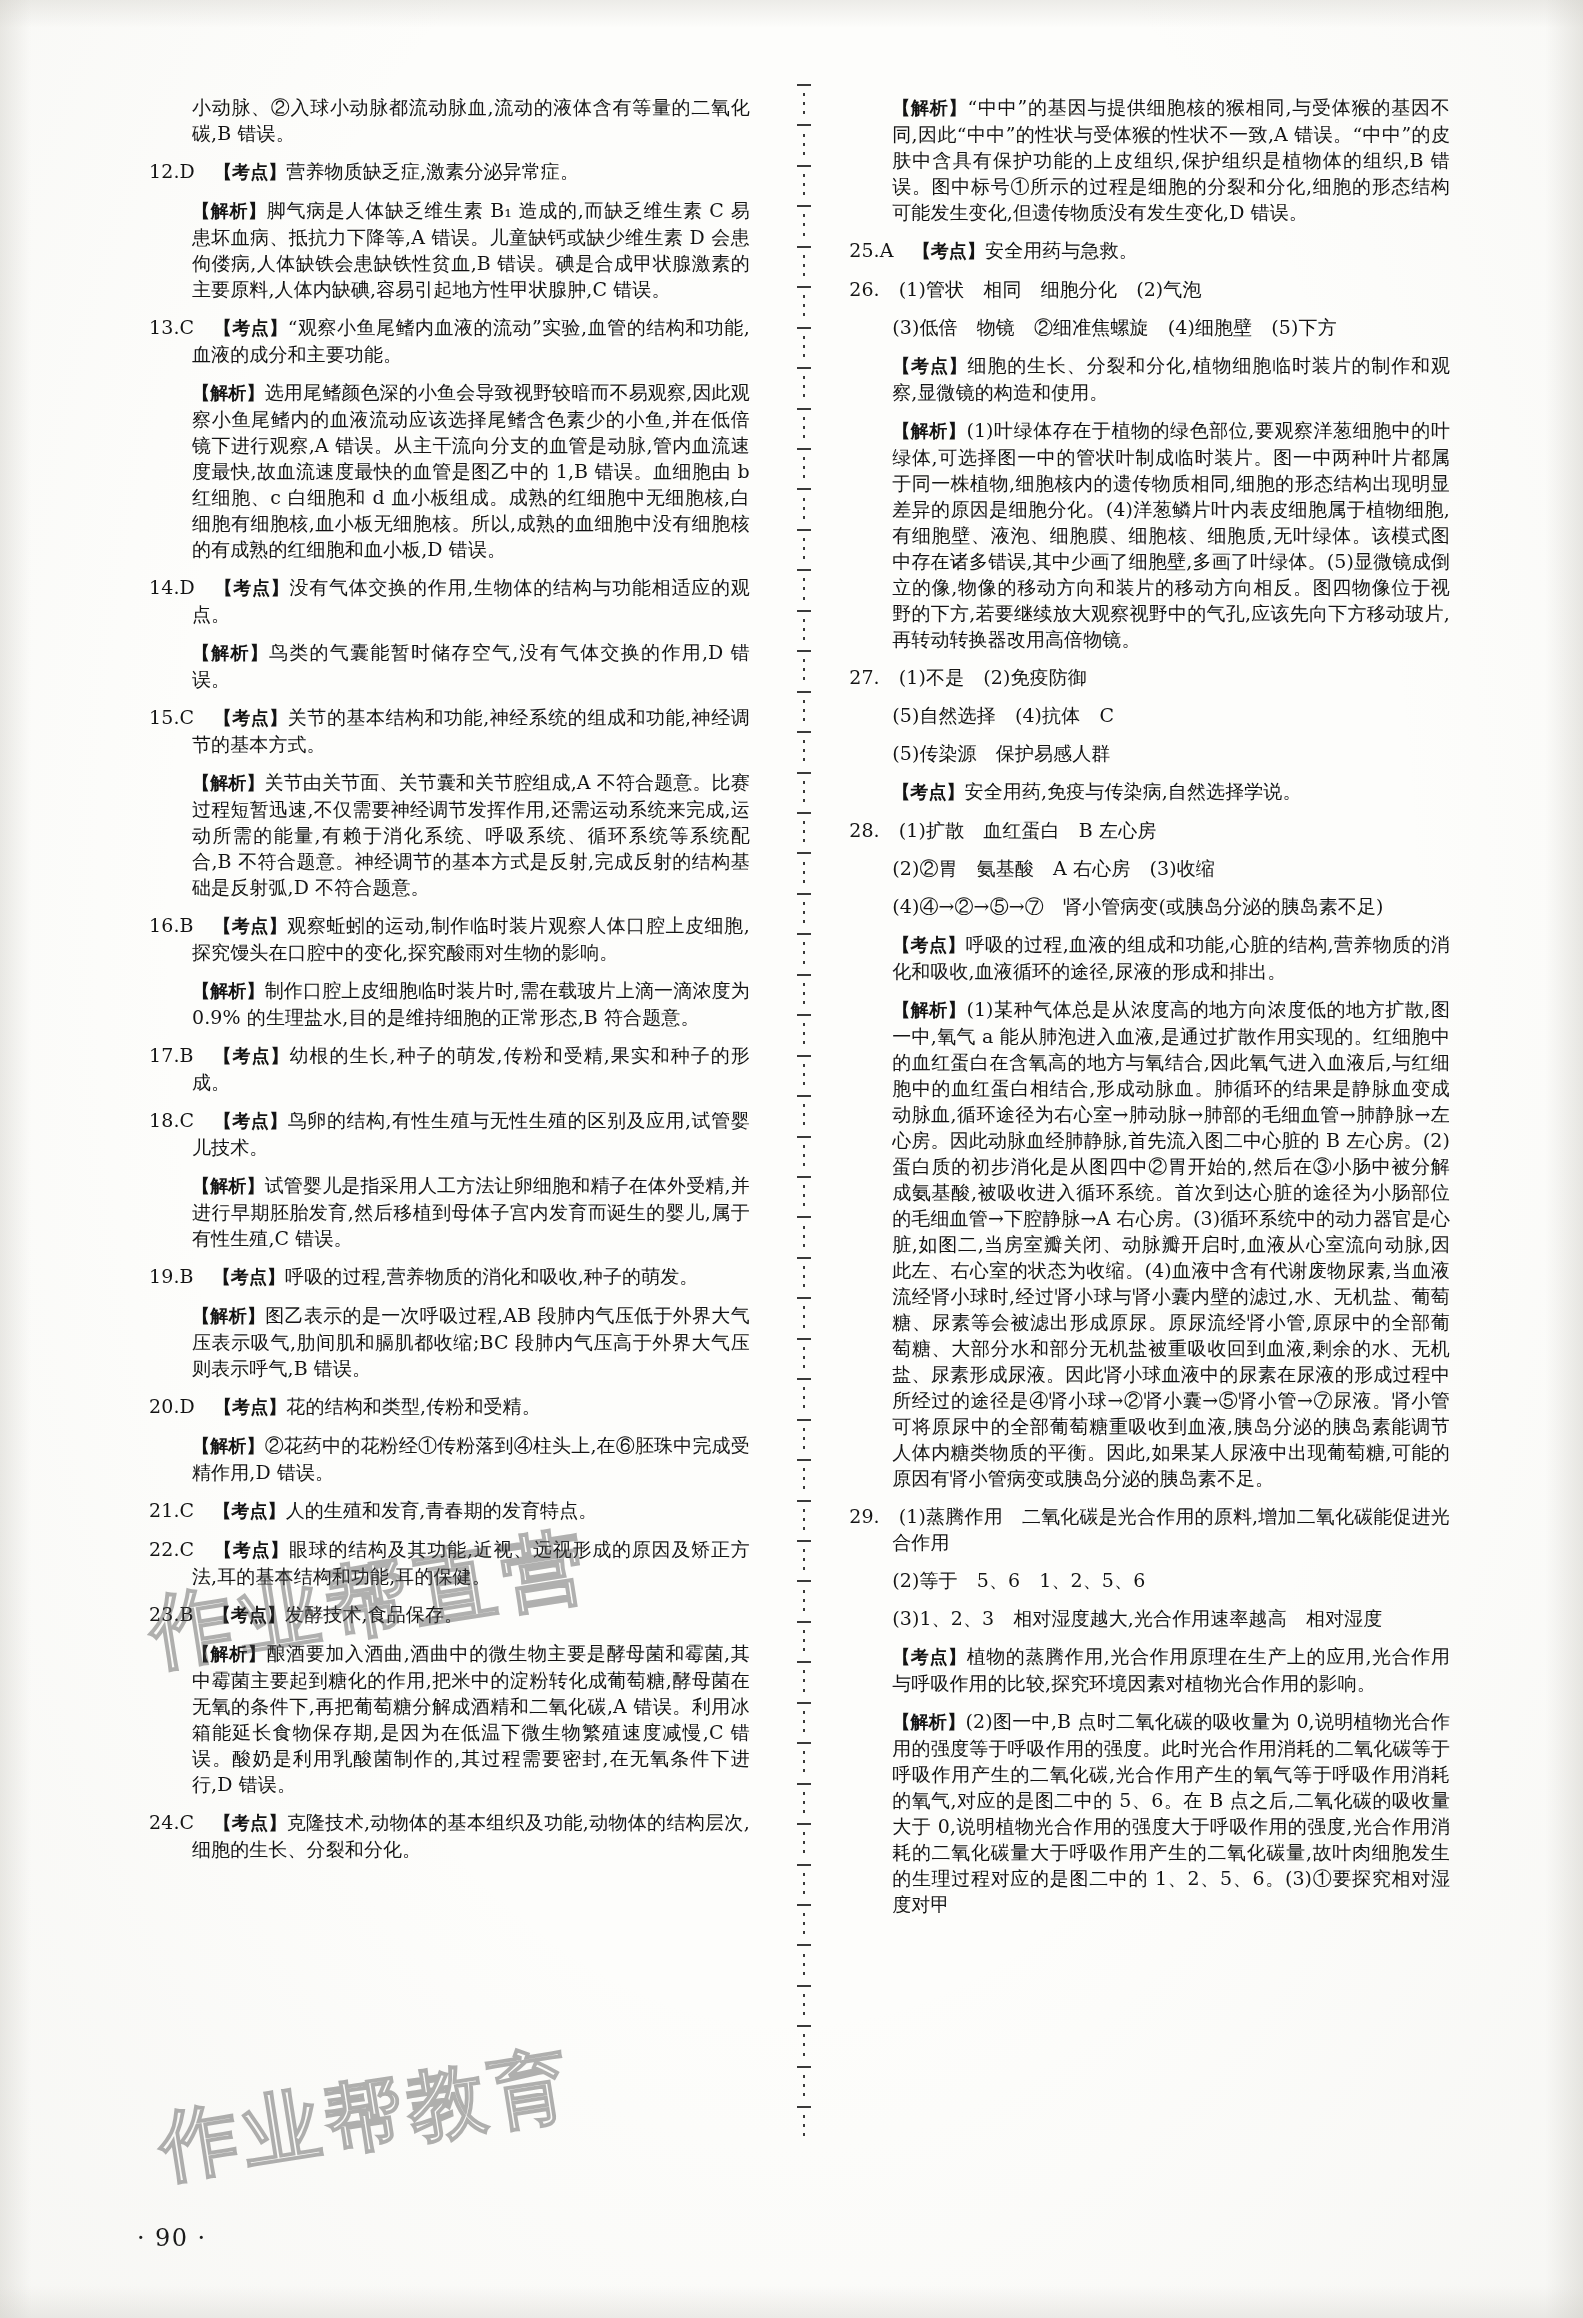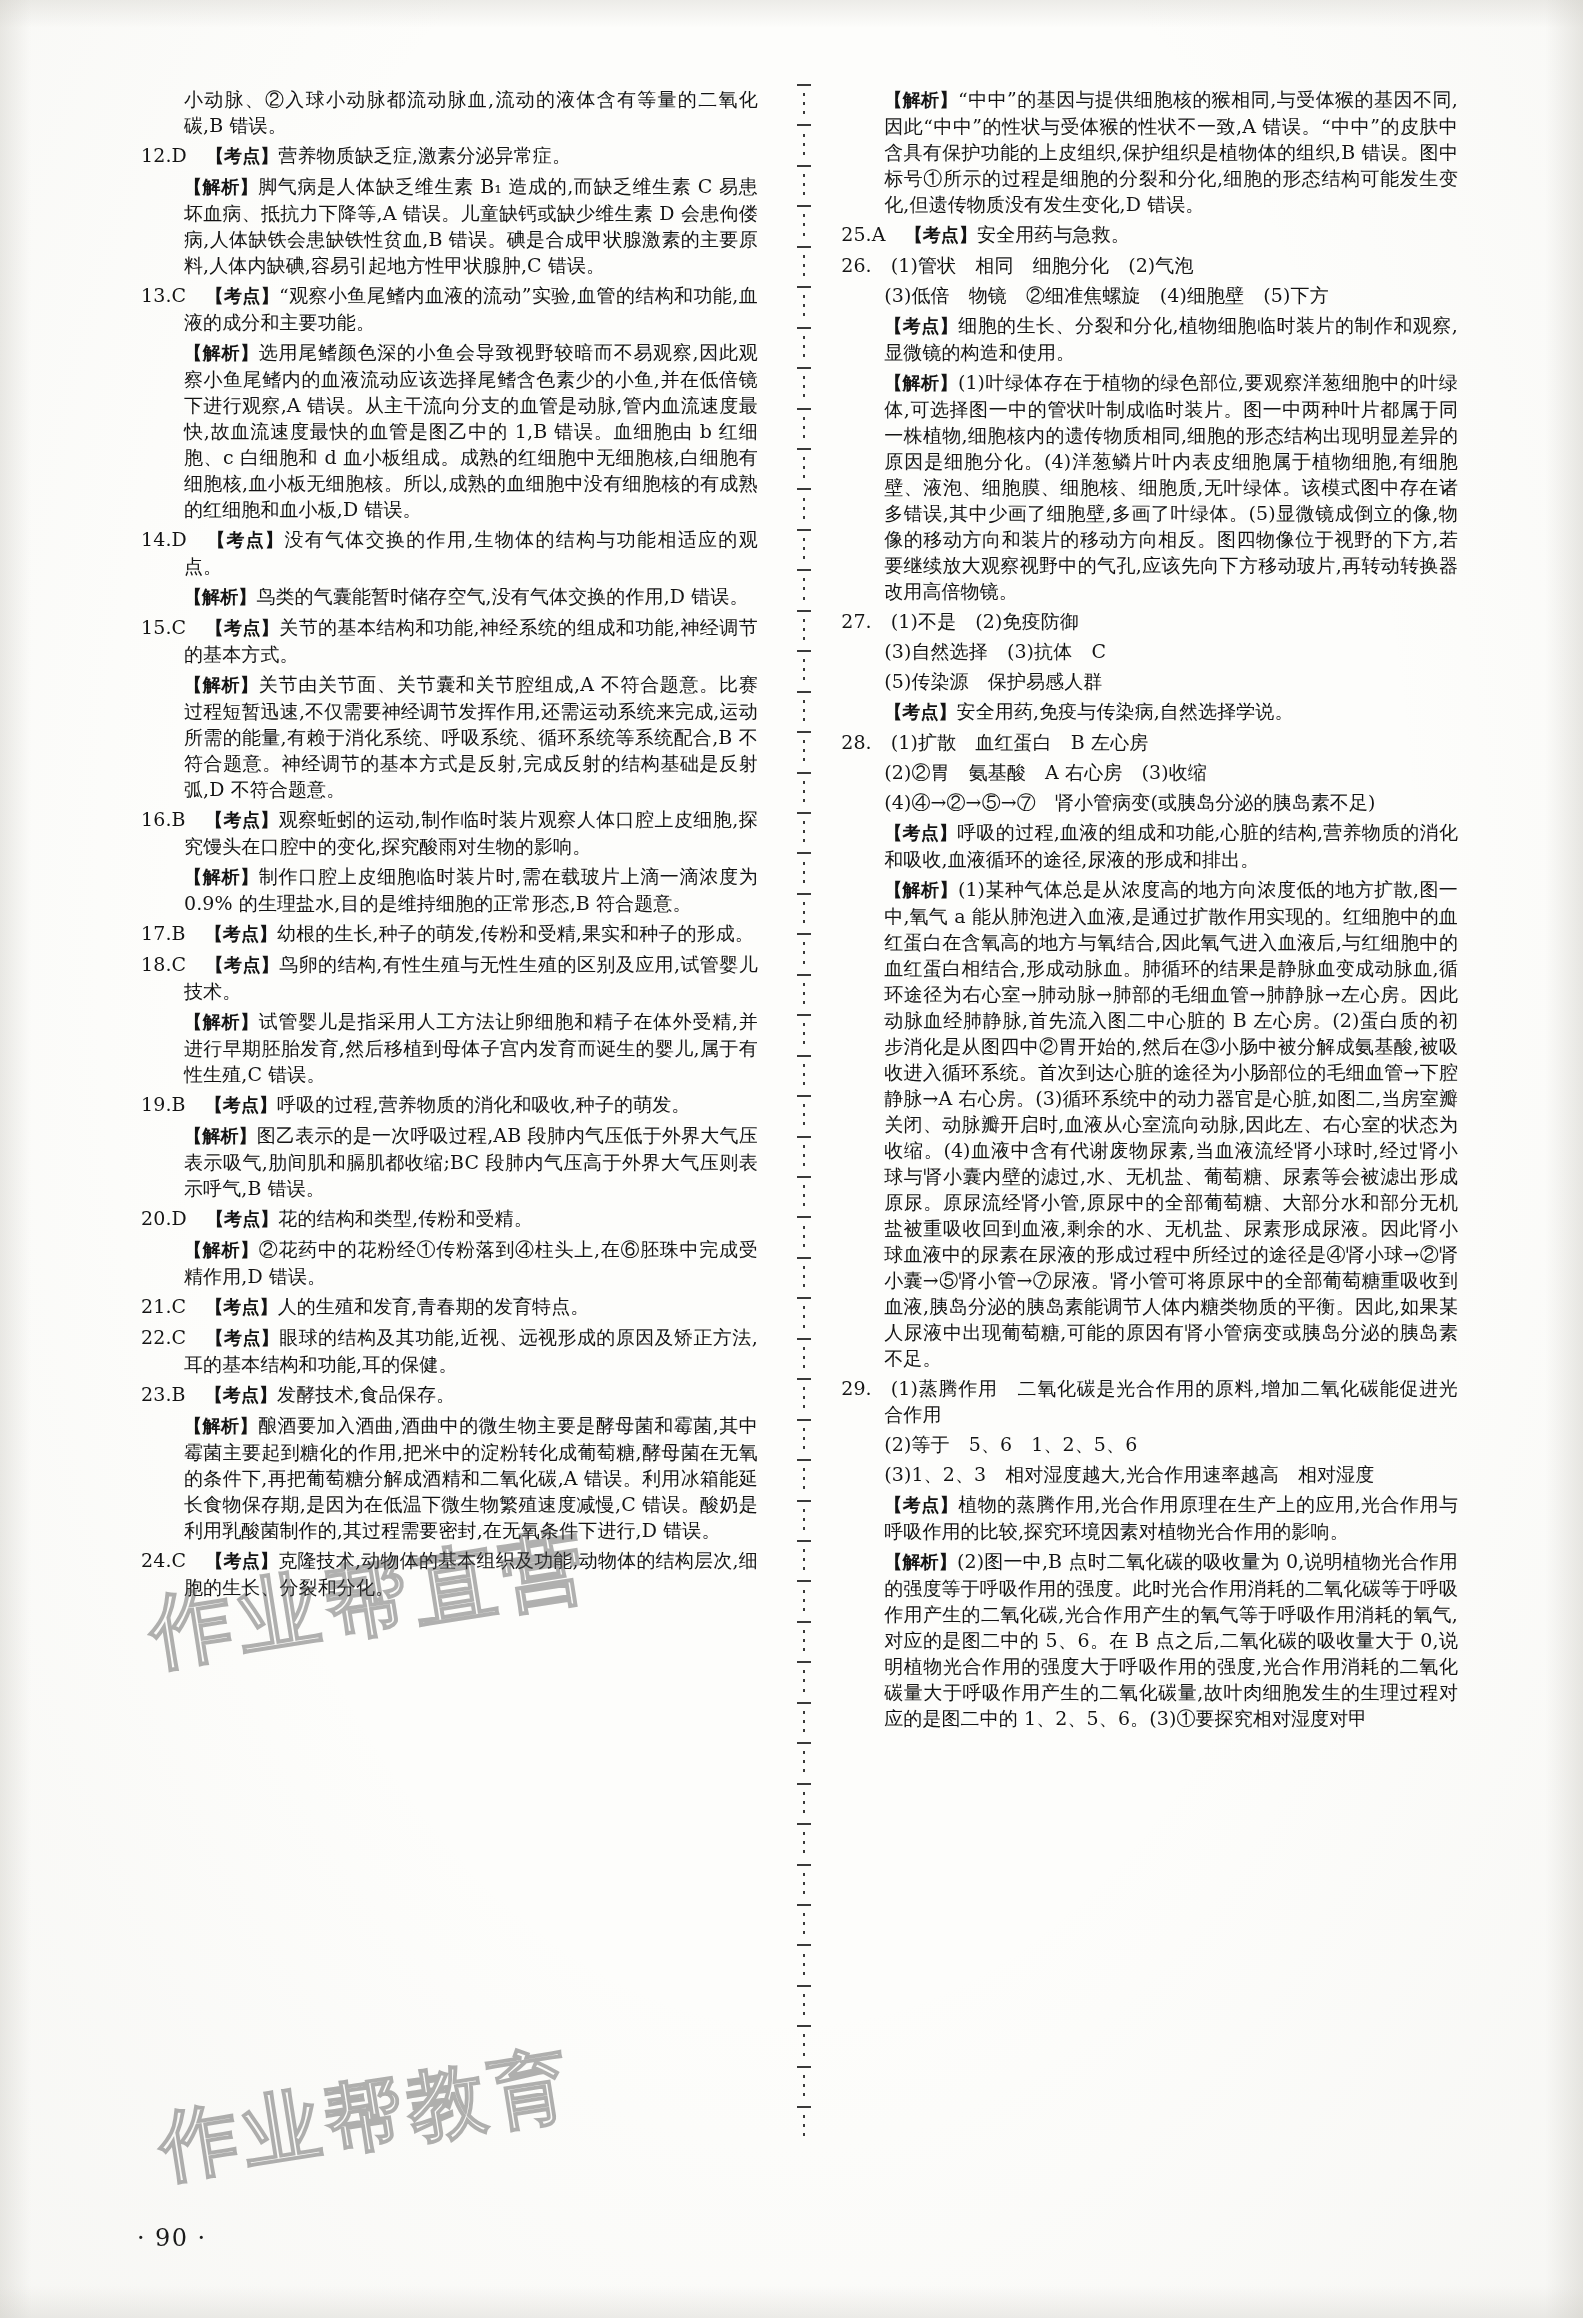--- a/index.html
+++ b/index.html
@@ -70,21 +70,21 @@
     position: absolute;
     left: -6.3px;
     width: 14.6px;
     height: 2.1px;
     background: #3a3a3a;
   }
 
   
   .item {
     display: block;
-    margin: 4px;
+    margin: 12px;
     padding: 0;
     text-align: justify;
     text-justify: inter-character;
   }
   
   .num-item {
     padding-left: 43px;
     text-indent: -43px;
   }
   .sub-item {
@@ -204,21 +204,21 @@
         <p class="item num-item"><span class="idx">24.C </span><span class="tag">【考点】</span><span>克隆技术,动物体的基本组织及功能,动物体的结构层次,细胞的生长、分裂和分化。</span></p>
       </div>
     <div class="col right" id="col-right">
         <p class="item body-item"><span class="tag">【解析】</span><span>“中中”的基因与提供细胞核的猴相同,与受体猴的基因不同,因此“中中”的性状与受体猴的性状不一致,A 错误。“中中”的皮肤中含具有保护功能的上皮组织,保护组织是植物体的组织,B 错误。图中标号①所示的过程是细胞的分裂和分化,细胞的形态结构可能发生变化,但遗传物质没有发生变化,D 错误。</span></p>
         <p class="item num-item"><span class="idx">25.A </span><span class="tag">【考点】</span><span>安全用药与急救。</span></p>
         <p class="item num-item"><span class="idx">26. </span><span>(1)管状　相同　细胞分化　(2)气泡</span></p>
         <p class="item sub-item"><span>(3)低倍　物镜　②细准焦螺旋　(4)细胞壁　(5)下方</span></p>
         <p class="item body-item"><span class="tag">【考点】</span><span>细胞的生长、分裂和分化,植物细胞临时装片的制作和观察,显微镜的构造和使用。</span></p>
         <p class="item body-item"><span class="tag">【解析】</span><span>(1)叶绿体存在于植物的绿色部位,要观察洋葱细胞中的叶绿体,可选择图一中的管状叶制成临时装片。图一中两种叶片都属于同一株植物,细胞核内的遗传物质相同,细胞的形态结构出现明显差异的原因是细胞分化。(4)洋葱鳞片叶内表皮细胞属于植物细胞,有细胞壁、液泡、细胞膜、细胞核、细胞质,无叶绿体。该模式图中存在诸多错误,其中少画了细胞壁,多画了叶绿体。(5)显微镜成倒立的像,物像的移动方向和装片的移动方向相反。图四物像位于视野的下方,若要继续放大观察视野中的气孔,应该先向下方移动玻片,再转动转换器改用高倍物镜。</span></p>
         <p class="item num-item"><span class="idx">27. </span><span>(1)不是　(2)免疫防御</span></p>
-        <p class="item sub-item"><span>(3)自然选择　(3)抗体　C</span></p>
+        <p class="item sub-item"><span>(5)自然选择　(4)抗体　C</span></p>
         <p class="item sub-item"><span>(5)传染源　保护易感人群</span></p>
         <p class="item body-item"><span class="tag">【考点】</span><span>安全用药,免疫与传染病,自然选择学说。</span></p>
         <p class="item num-item"><span class="idx">28. </span><span>(1)扩散　血红蛋白　B 左心房</span></p>
         <p class="item sub-item"><span>(2)②胃　氨基酸　A 右心房　(3)收缩</span></p>
         <p class="item sub-item"><span>(4)④→②→⑤→⑦　肾小管病变(或胰岛分泌的胰岛素不足)</span></p>
         <p class="item body-item"><span class="tag">【考点】</span><span>呼吸的过程,血液的组成和功能,心脏的结构,营养物质的消化和吸收,血液循环的途径,尿液的形成和排出。</span></p>
         <p class="item body-item"><span class="tag">【解析】</span><span>(1)某种气体总是从浓度高的地方向浓度低的地方扩散,图一中,氧气 a 能从肺泡进入血液,是通过扩散作用实现的。红细胞中的血红蛋白在含氧高的地方与氧结合,因此氧气进入血液后,与红细胞中的血红蛋白相结合,形成动脉血。肺循环的结果是静脉血变成动脉血,循环途径为右心室→肺动脉→肺部的毛细血管→肺静脉→左心房。因此动脉血经肺静脉,首先流入图二中心脏的 B 左心房。(2)蛋白质的初步消化是从图四中②胃开始的,然后在③小肠中被分解成氨基酸,被吸收进入循环系统。首次到达心脏的途径为小肠部位的毛细血管→下腔静脉→A 右心房。(3)循环系统中的动力器官是心脏,如图二,当房室瓣关闭、动脉瓣开启时,血液从心室流向动脉,因此左、右心室的状态为收缩。(4)血液中含有代谢废物尿素,当血液流经肾小球时,经过肾小球与肾小囊内壁的滤过,水、无机盐、葡萄糖、尿素等会被滤出形成原尿。原尿流经肾小管,原尿中的全部葡萄糖、大部分水和部分无机盐被重吸收回到血液,剩余的水、无机盐、尿素形成尿液。因此肾小球血液中的尿素在尿液的形成过程中所经过的途径是④肾小球→②肾小囊→⑤肾小管→⑦尿液。肾小管可将原尿中的全部葡萄糖重吸收到血液,胰岛分泌的胰岛素能调节人体内糖类物质的平衡。因此,如果某人尿液中出现葡萄糖,可能的原因有肾小管病变或胰岛分泌的胰岛素不足。</span></p>
         <p class="item num-item"><span class="idx">29. </span><span>(1)蒸腾作用　二氧化碳是光合作用的原料,增加二氧化碳能促进光合作用</span></p>
         <p class="item sub-item"><span>(2)等于　5、6　1、2、5、6</span></p>
         <p class="item sub-item"><span>(3)1、2、3　相对湿度越大,光合作用速率越高　相对湿度</span></p>

